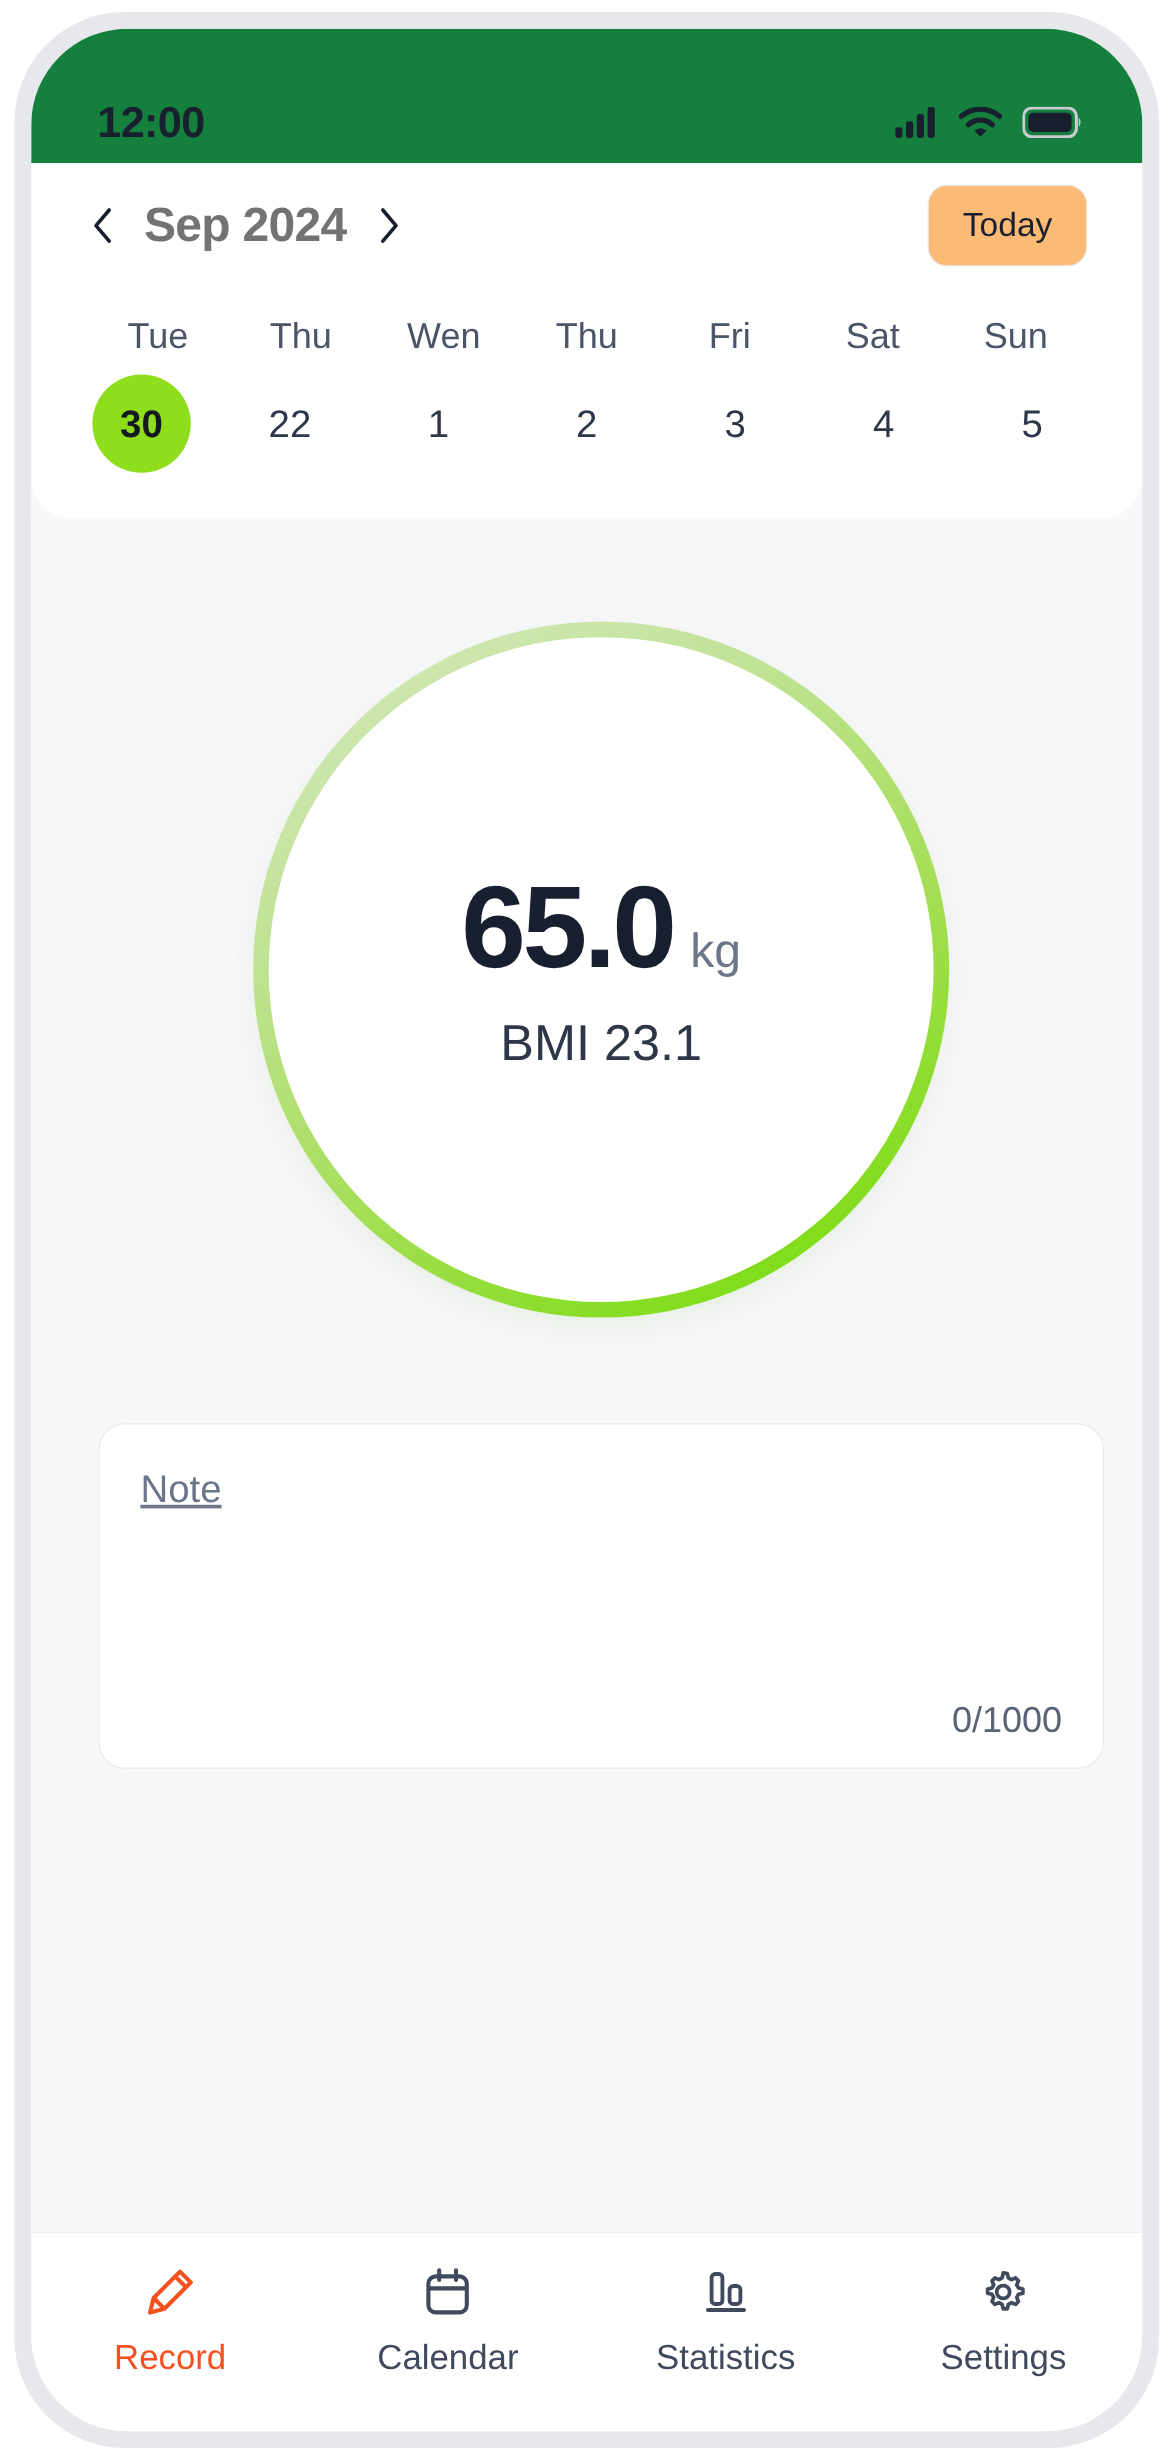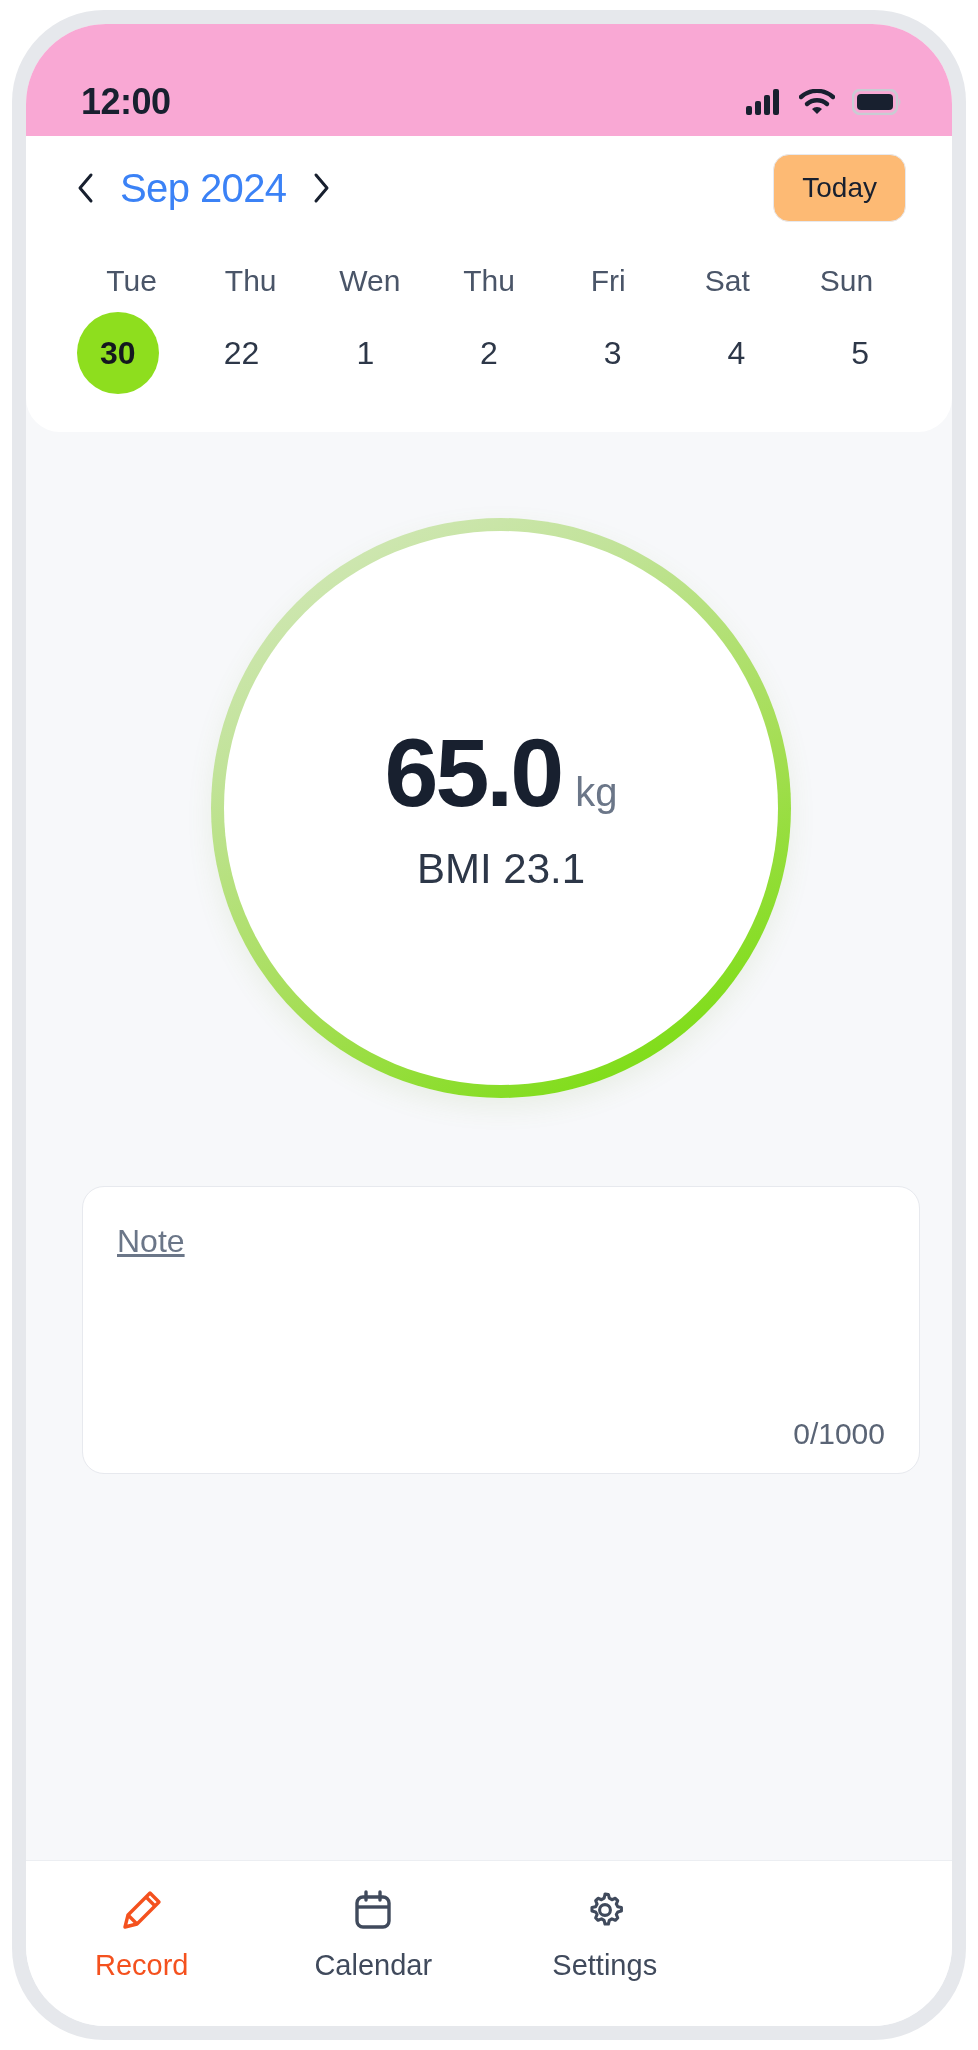--- a/index.html
+++ b/index.html
@@ -24,21 +24,21 @@
     border-radius:80px;
     overflow:hidden;
     display:flex;
     flex-direction:column;
   }
 
   
   .statusbar {
     height:112px;
     flex:0 0 112px;
-    background:#f9a8d4;
+    background:#15803d;
     display:flex;
     align-items:center;
     justify-content:space-between;
     padding:44px 50px 0 55px;
   }
   .status-time {
     font-size:36px;
     font-weight:bold;
     color:#18202f;
     letter-spacing:-0.5px;
@@ -60,22 +60,22 @@
     height:104px;
   }
   .month-nav { display:flex; align-items:center; gap:22px; }
   .chev {
     width:26px; height:26px;
     display:flex; align-items:center; justify-content:center;
     color:#18202f;
   }
   .month-label {
     font-size:40px;
-    font-weight:normal;
-    color:#3b82f6;
+    font-weight:bold;
+    color:#737373;
     letter-spacing:-0.6px;
   }
   .today-btn {
     border:1.6px solid #e7e9ee;
     border-radius:16px;
     background:#fdba74;
     padding:17px 28px;
     font-size:28px;
     color:#18202f;
     font-family:"Liberation Sans", sans-serif;
@@ -331,20 +331,28 @@
     <div class="tab">
       <svg width="46" height="46" viewBox="0 0 46 46">
         <rect x="7" y="10" width="32" height="30" rx="6" stroke="#404a5c" stroke-width="3.4" fill="none"></rect>
         <path d="M7 20 h32" stroke="#404a5c" stroke-width="3.4"></path>
         <path d="M16 5 v8" stroke="#404a5c" stroke-width="3.4" stroke-linecap="round"></path>
         <path d="M30 5 v8" stroke="#404a5c" stroke-width="3.4" stroke-linecap="round"></path>
       </svg>
       <span class="tab-label">Calendar</span>
     </div>
 
+    <div class="tab">
+      <svg width="46" height="46" viewBox="0 0 46 46">
+        <rect x="11" y="8" width="9" height="25" rx="3" stroke="#404a5c" stroke-width="3.2" fill="none"></rect>
+        <rect x="26" y="18" width="9" height="15" rx="3" stroke="#404a5c" stroke-width="3.2" fill="none"></rect>
+        <path d="M8 38 h30" stroke="#404a5c" stroke-width="3.4" stroke-linecap="round"></path>
+      </svg>
+      <span class="tab-label">Statistics</span>
+    </div>
 
     <div class="tab">
       <svg width="46" height="46" viewBox="0 0 46 46">
         <path d="M23 7 l3.4 .6 .9 3.6 2.6 1.5 3.4-1.4 2.4 2.4 -1.4 3.4 1.5 2.6 3.6 .9 0 3.4 -3.6 .9 -1.5 2.6 1.4 3.4 -2.4 2.4 -3.4-1.4 -2.6 1.5 -.9 3.6 -3.4 0 -.9-3.6 -2.6-1.5 -3.4 1.4 -2.4-2.4 1.4-3.4 -1.5-2.6 -3.6-.9 0-3.4 3.6-.9 1.5-2.6 -1.4-3.4 2.4-2.4 3.4 1.4 2.6-1.5 .9-3.6 z" stroke="#404a5c" stroke-width="3.1" fill="none" stroke-linejoin="round"></path>
         <circle cx="23" cy="23" r="5.4" stroke="#404a5c" stroke-width="3.1" fill="none"></circle>
       </svg>
       <span class="tab-label">Settings</span>
     </div>
 
   </div>

